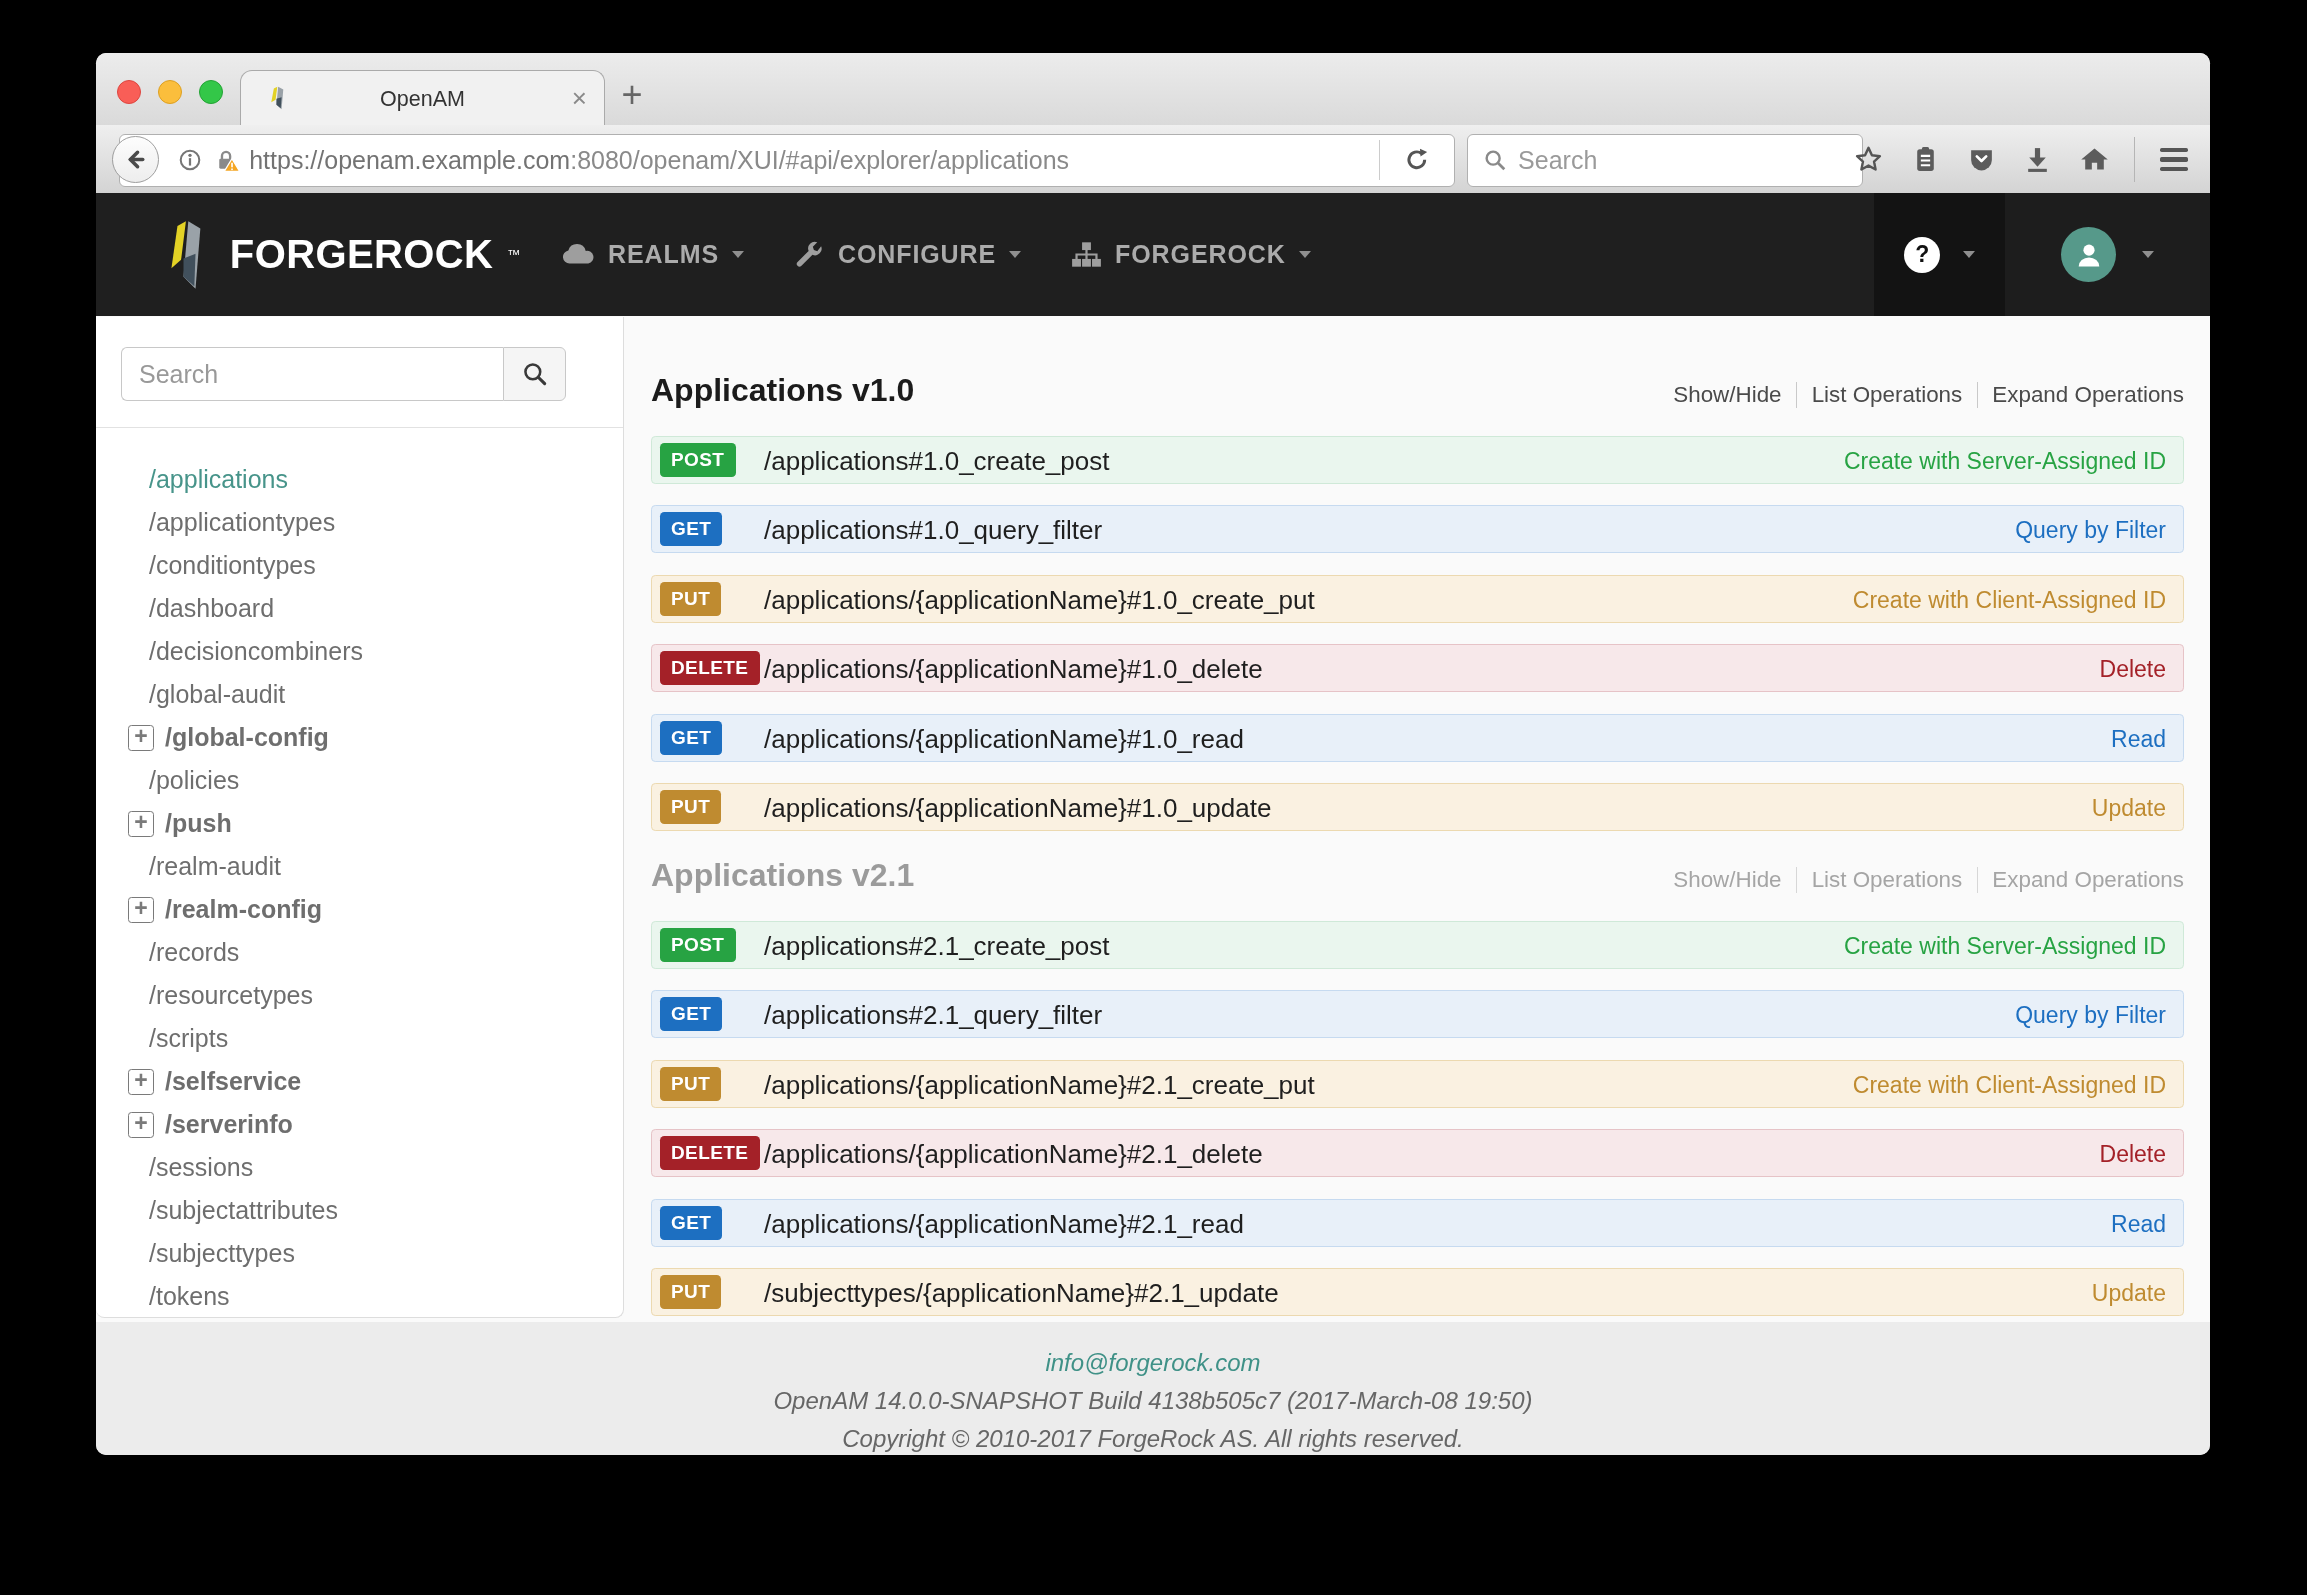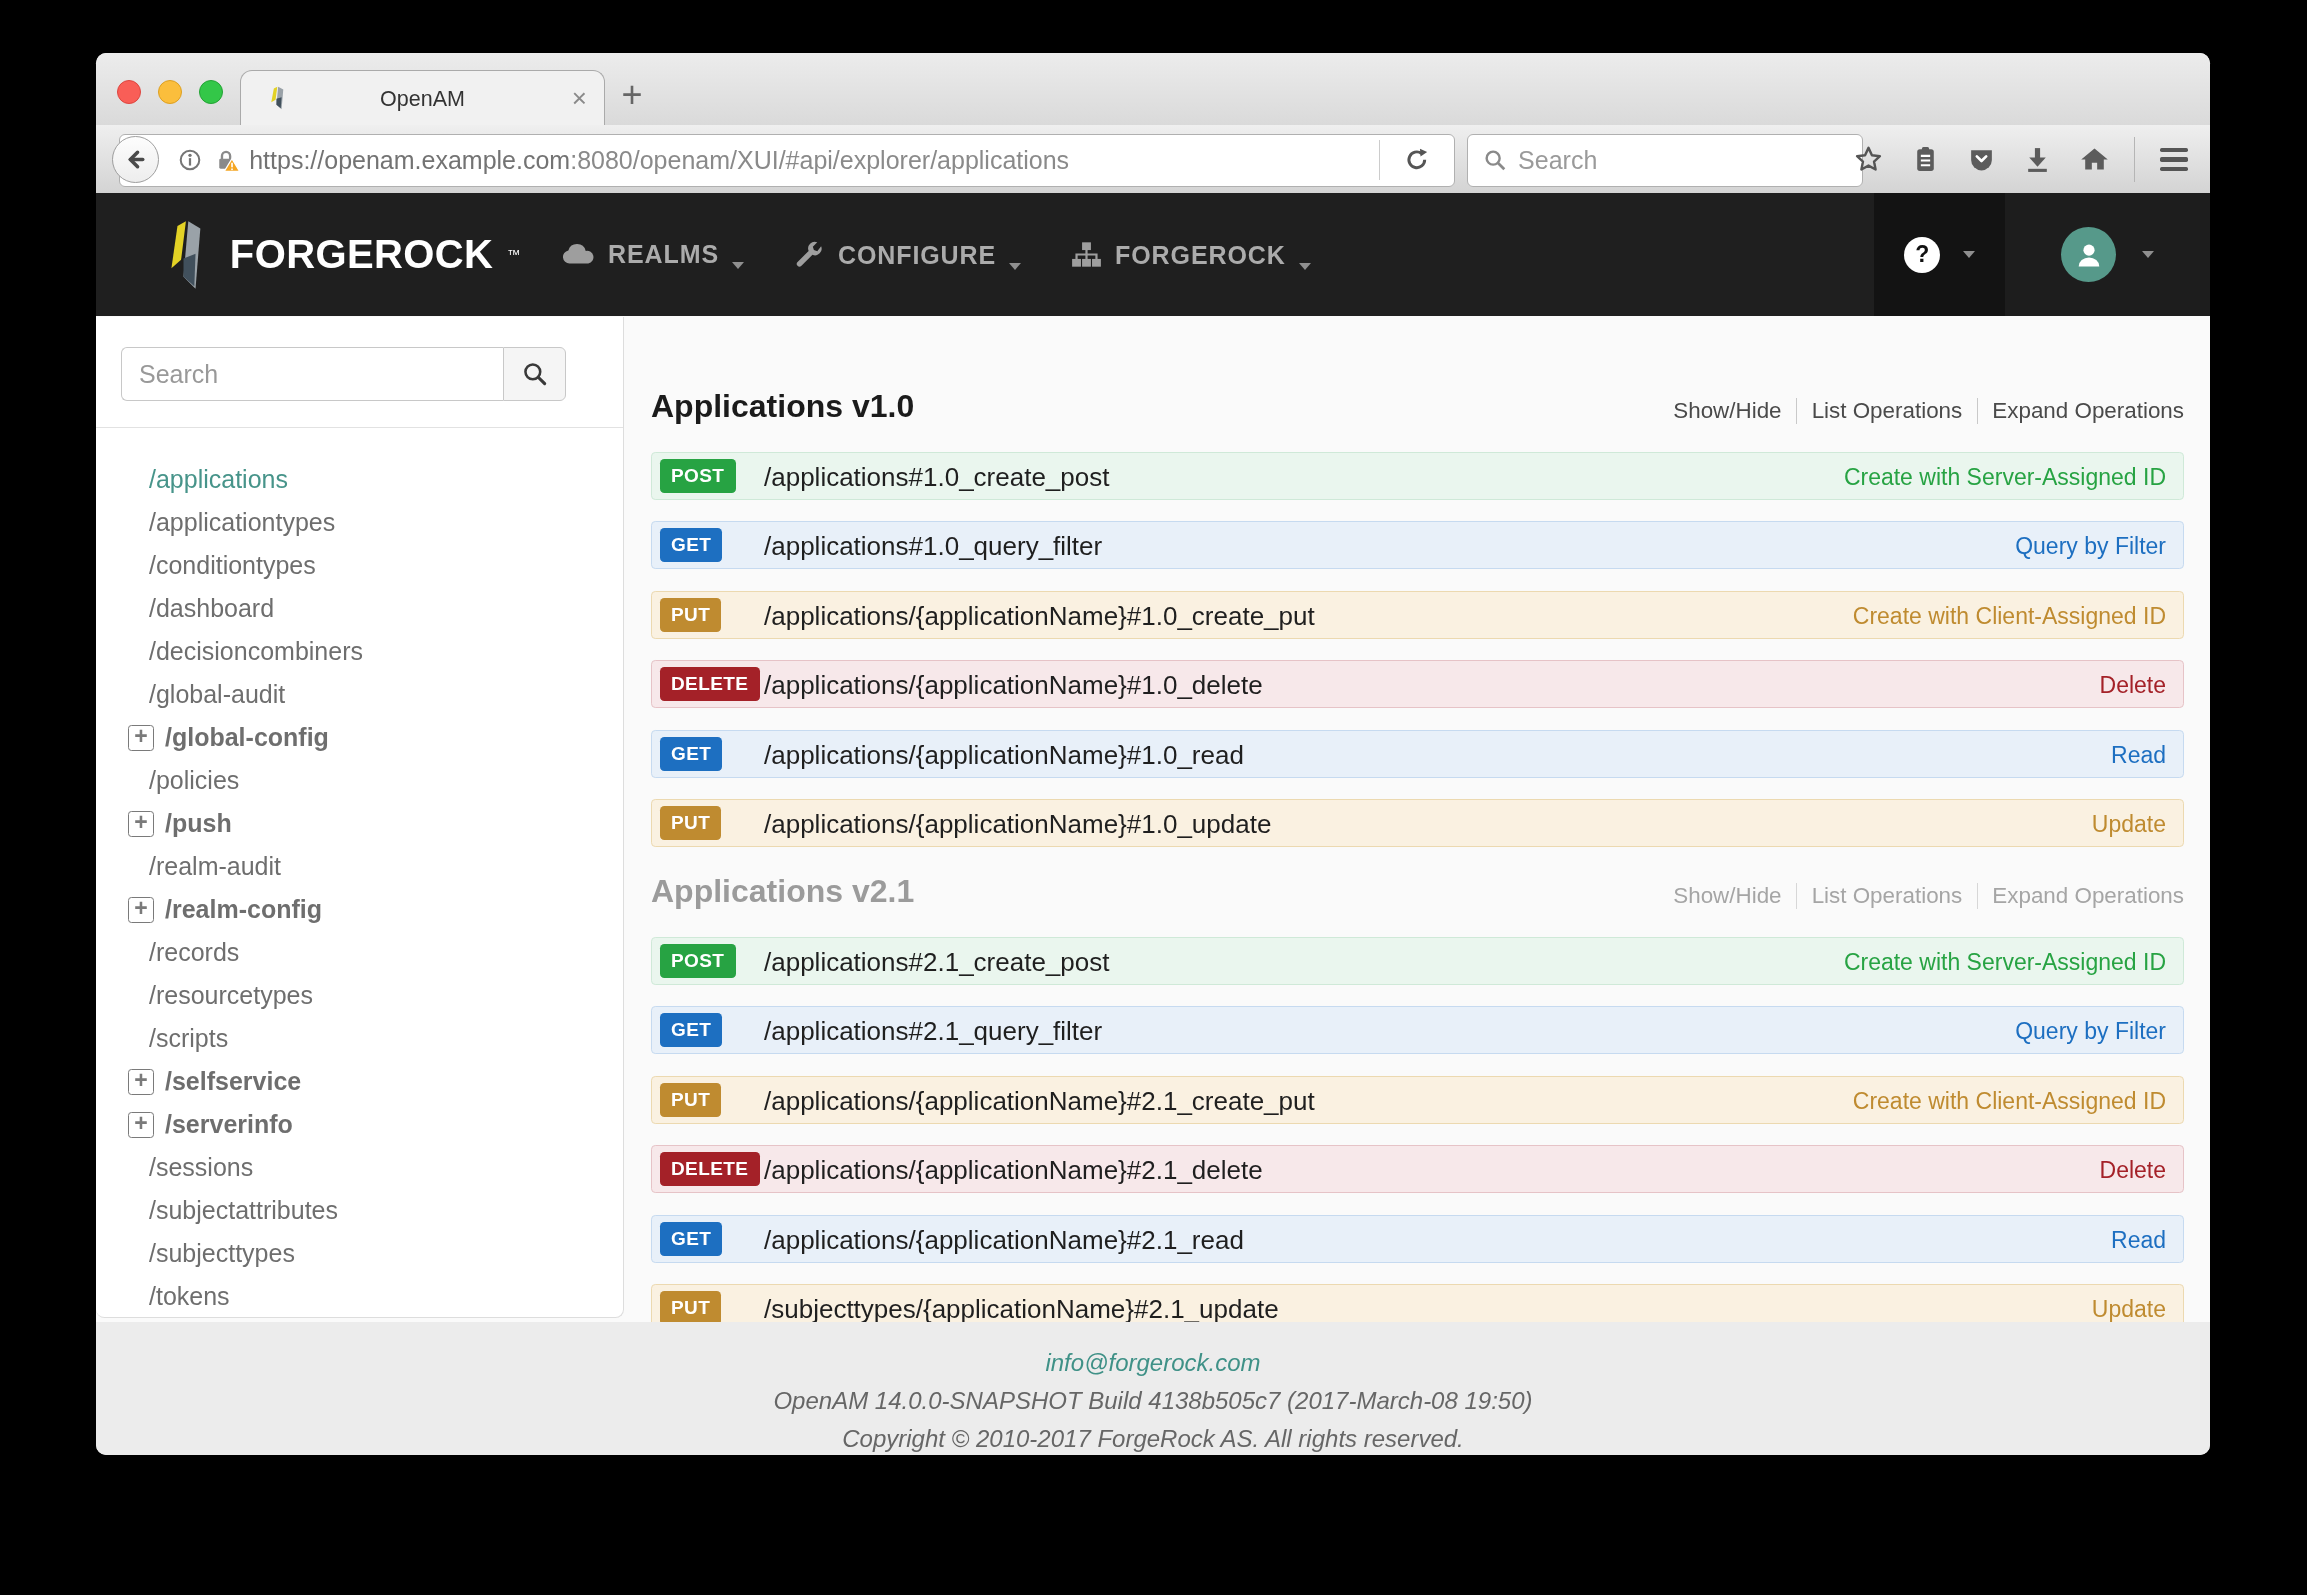--- a/index.html
+++ b/index.html
@@ -53,21 +53,21 @@
   .tb-sep { width:0.9px; height:45px; background:#b5b5b5; }
   .hamburger { display:flex; flex-direction:column; gap:5.2px; }
   .hamburger i { display:block; width:27.6px; height:4.3px; background:#555; border-radius:1.7px; }
 
   
   .navbar { position:absolute; left:0; top:140px; width:100%; height:123px; background:#1f1f1f; }
   .brand { position:absolute; left:67px; top:0; height:123px; display:flex; align-items:center; gap:13.8px; }
   .brand-word { color:#fff; font-size:40px; font-weight:bold; letter-spacing:0.4px; }
   .brand-tm { color:#fff; font-size:13px; vertical-align:super; }
   .nav-menu { position:absolute; left:465px; top:0; height:123px; display:flex; align-items:center; gap:50px; }
-  .nav-item { display:flex; align-items:flex-end; gap:13px; color:#ababab; font-size:25px; font-weight:bold;
+  .nav-item { display:flex; align-items:center; gap:13px; color:#ababab; font-size:25px; font-weight:bold;
               letter-spacing:0.9px; cursor:default; }
   .caret { width:0; height:0; border-left:6.9px solid transparent; border-right:6.9px solid transparent;
            border-top:7.8px solid #8f8f8f; }
   .help-box { position:absolute; left:1778px; top:0; width:131px; height:123px; background:#131313;
               display:flex; align-items:center; justify-content:center; gap:22.4px; }
   .help-circle { width:36px; height:36px; border-radius:50%; background:#fff; color:#111;
                  font-size:23px; font-weight:bold; display:flex; align-items:center; justify-content:center; }
   .avatar-box { position:absolute; left:1909px; top:0; width:205px; height:123px; background:#1d1d1d;
                 display:flex; align-items:center; justify-content:center; gap:26px; }
   .avatar-circle { width:55px; height:55px; border-radius:50%; background:#56998a;
@@ -87,21 +87,21 @@
   .side-divider { position:absolute; left:0; top:110px; width:100%; height:0.9px; background:#e2e2e2; }
   .side-list { position:absolute; left:0; top:141px; width:100%; }
   .side-item { position:relative; height:43px; display:flex; align-items:center; font-size:25px; color:#6e6e6e;
                cursor:default; }
   .side-item .side-label { position:absolute; left:53px; white-space:nowrap; }
   .side-item.expandable .side-label { left:69px;font-weight:bold; }
   .side-item.active .side-label { color:#47948a; }
   .expander { position:absolute; left:32px; width:26px; height:26px; border:1.7px solid #7a7a7a; border-radius:3.4px;
               color:#7a7a7a; font-size:23px; line-height:21.5px; text-align:center; font-weight:bold; }
 
-  .main { position:absolute; left:555px; top:0; width:1533px; padding-top:55px;margin-top:16px; }
+  .main { position:absolute; left:555px; top:0; width:1533px; padding-top:55px; }
   .sec-header { display:flex; align-items:flex-end; height:36px; }
   .sec-title { font-size:32px; font-weight:bold; color:#1b1b1b; line-height:36px; flex:1; }
   .sec-links { display:flex; align-items:center; font-size:22.4px; color:#4a4a4a; }
   .sec-link { padding:0 14.6px; white-space:nowrap; cursor:default; }
   .sec-link:last-child { padding-right:0; }
   .sec-sep { width:0.9px; height:26px; background:#c9c9c9; }
   .api-section.muted .sec-title { color:#9b9b9b; }
   .api-section.muted .sec-links { color:#a5a5a5; }
   .api-section.muted .sec-sep { background:#d7d7d7; }
   .api-section .rows { margin-top:27.6px; }

